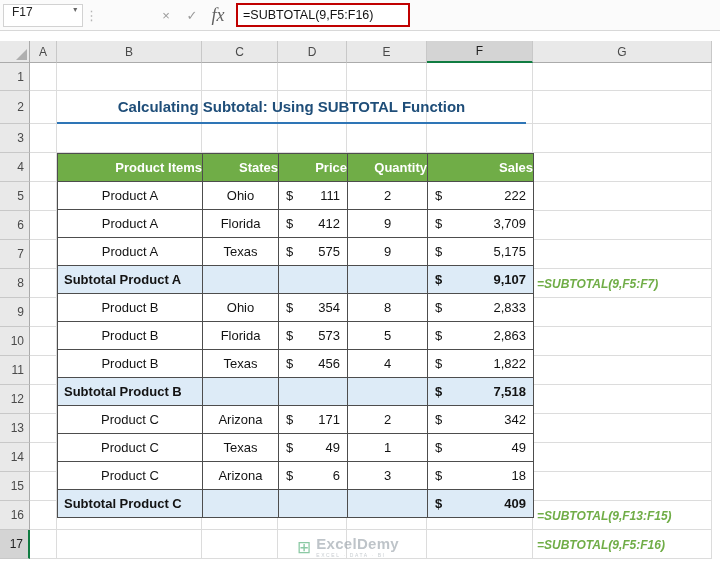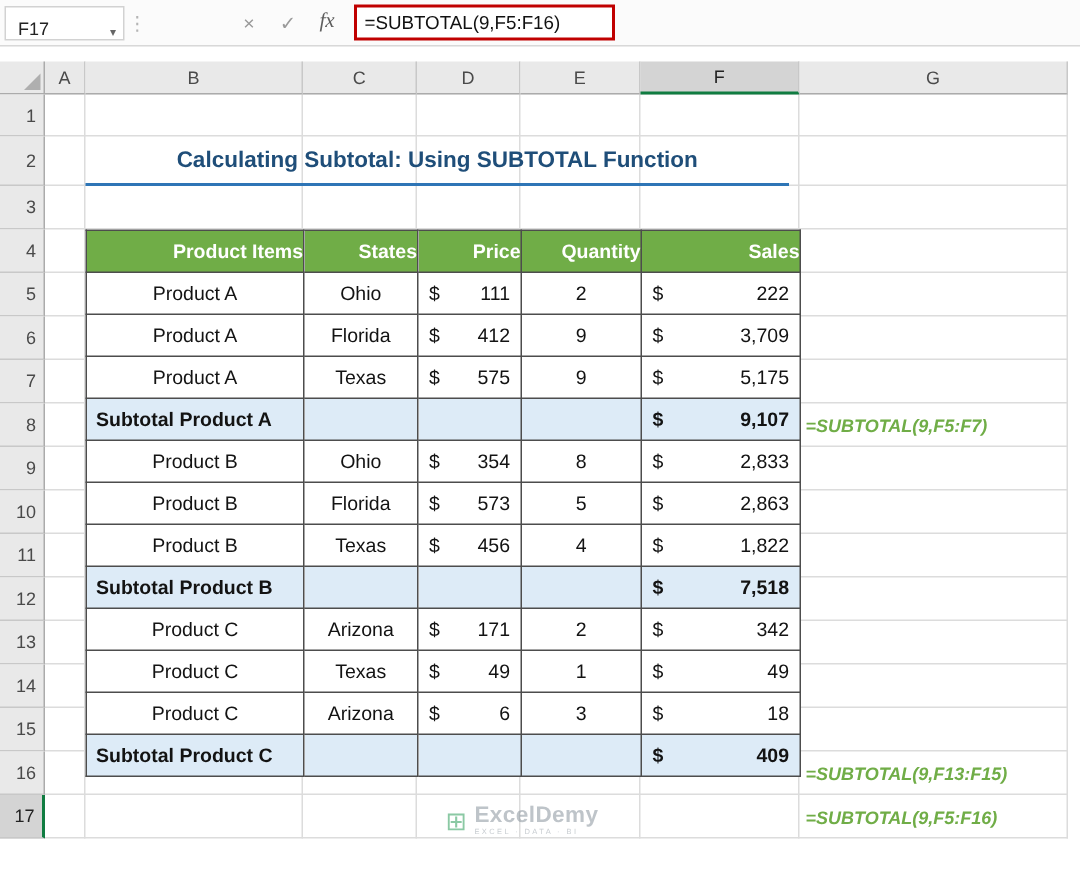--- a/index.html
+++ b/index.html
@@ -4,27 +4,27 @@
 <style>
   * { margin:0; padding:0; box-sizing:border-box; }
   html,body { width:720px; height:586px; }
   body { background:#fff; font-family:"Liberation Sans", sans-serif; position:relative; overflow:hidden; }
   .stage { position:absolute; inset:0; width:720px; height:586px; }
 
   
   .formula-bar { position:absolute; top:0; left:0; width:720px; height:31px; background:#FBFBFB;
                  border-bottom:1px solid #D8D8D8; display:flex; align-items:center; z-index:10; }
   .name-box { margin-left:3px; width:80px; height:23px; background:#fff; border:1px solid #D2D2D2;
-              display:flex; align-items:flex-end; font-size:12px; color:#222;gap:36px; }
+              display:flex; align-items:flex-start; font-size:12px; color:#222;gap:36px; }
   .name-box .val { flex:1; padding-left:8px; }
   .nb-caret { width:16px; font-size:8px; color:#666; text-align:center; }
   .fb-sep { width:12px; text-align:center; color:#B5B5B5; font-size:13px; margin-left:2px; }
   .fb-btn { width:26px; text-align:center; font-size:13px; color:#9a9a9a; }
   .fb-btn.cancel { margin-left:56px; }
-  .fb-btn.fx { font-style:italic; font-family:"Liberation Serif", serif; color:#5f5f5f; font-size:14px; }
+  .fb-btn.fx { font-style:italic; font-family:"Liberation Serif", serif; color:#5f5f5f; font-size:18px; }
   .formula-box { margin-left:5px; height:24px; min-width:174px; border:2px solid var(--highlight-red,#C00000);
                  display:flex; align-items:center; padding:0 10px 0 5px; font-size:12.5px; color:#111; background:#fff; }
 
   
   .sheet { position:absolute; left:0; top:41px; width:712px; height:518px; }
   .corner { position:absolute; left:0; top:0; width:30px; height:22px; background:#E9E9E9;
             border-right:1px solid #ABABAB; border-bottom:1px solid #ABABAB; z-index:1; }
   .corner:after { content:""; position:absolute; right:2px; bottom:2px; width:0; height:0;
                   border-style:solid; border-width:0 0 11px 11px; border-color:transparent transparent #AFAFAF transparent; }
   .col-h { position:absolute; top:0; height:22px; background:#E9E9E9; border-right:1px solid #C8C8C8;

